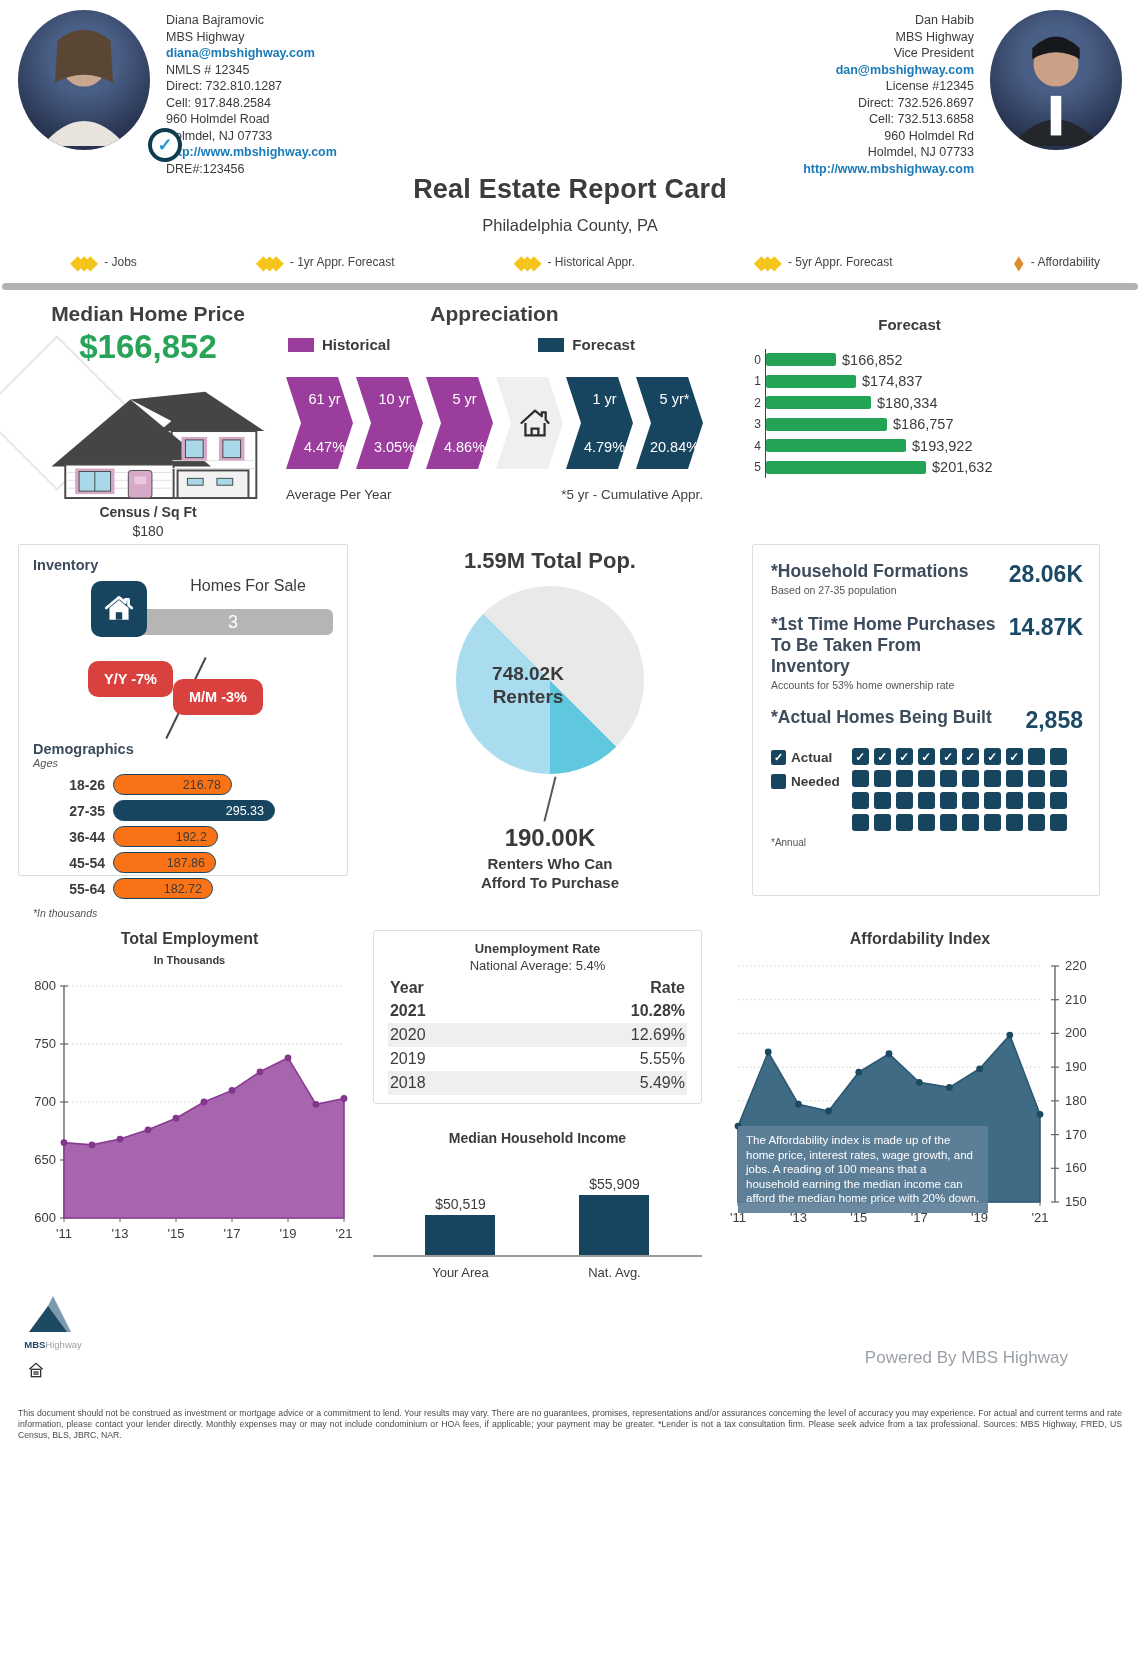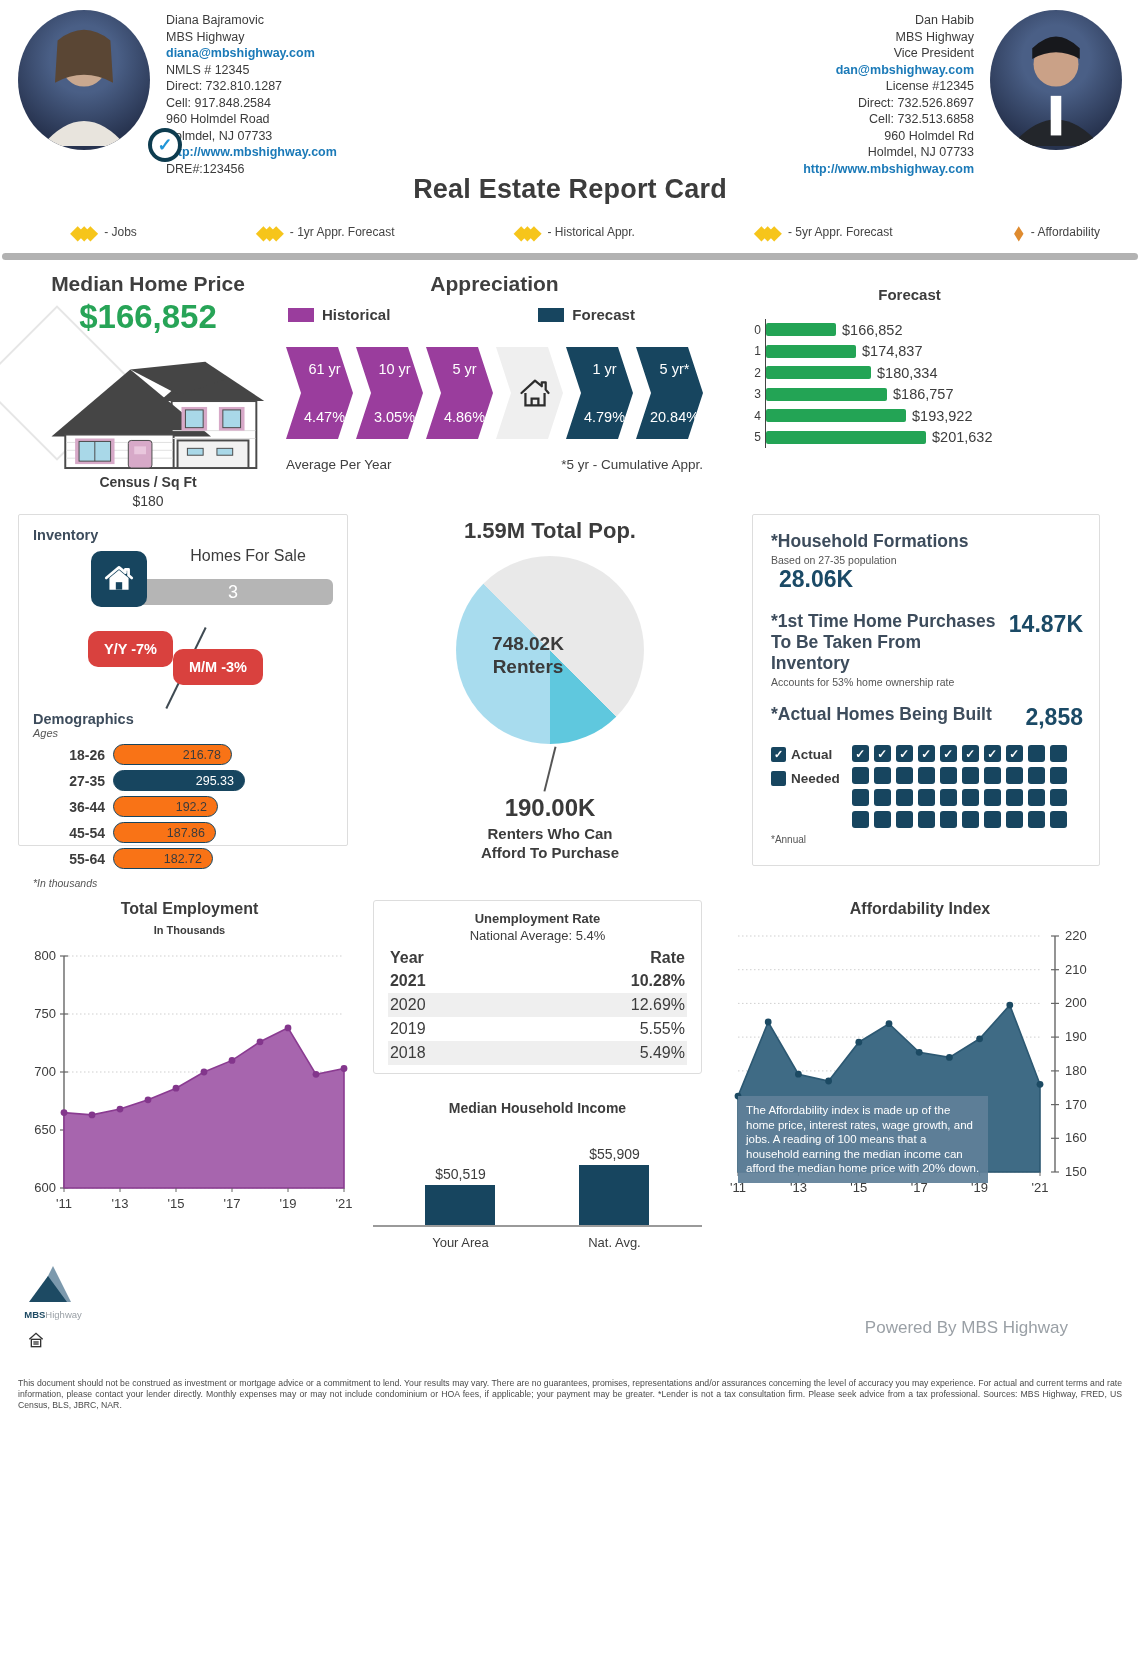--- a/index.html
+++ b/index.html
@@ -104,21 +104,21 @@
     color:#3b3b3b; line-height:23px; }
   #callout-line { width:1.5px; height:46px; background:#555; margin:2px auto 0 auto;
     transform:rotate(14deg); }
   #afford-value { font-size:24px; font-weight:bold; color:#3a3a3a; margin-top:2px; }
   #afford-label { font-size:15px; font-weight:bold; color:#3c3c3c; line-height:19px; margin-top:2px; }
   #formations-card { width:348px; height:352px; padding:16px 16px 10px 18px; }
   .form-row { display:flex; justify-content:space-between; }
   .form-title { font-size:17.5px; font-weight:bold; color:#3d4c5c; line-height:21px; }
   .form-sub { font-size:10.5px; color:#555; margin-top:2px; }
   .form-value { font-size:23px; font-weight:bold; color:#1b4a66; white-space:nowrap; margin-left:8px; }
-  .fr1 { margin-bottom:18px;flex-direction:column; } .fr2 { margin-bottom:16px; } .fr3 { margin-bottom:14px; }
+  .fr1 { margin-bottom:18px; } .fr2 { margin-bottom:16px; } .fr3 { margin-bottom:14px; }
   #grid-zone { display:flex; gap:12px; }
   #grid-legend { font-size:13.5px; color:#3c3c3c; padding-top:2px; }
   .gleg { display:flex; align-items:center; gap:5px; margin-bottom:9px; font-weight:bold; }
   .mini-box { width:15px; height:15px; background:#17455f; border-radius:2px; color:#fff;
     font-size:11px; display:flex; align-items:center; justify-content:center; }
   #check-grid { display:grid; grid-template-columns:repeat(10, 17px); grid-auto-rows:17px; gap:5px; }
   .gcell { background:#17455f; border-radius:3px; color:#fff; font-size:12px; font-weight:bold;
     display:flex; align-items:center; justify-content:center; }
   #annual-note { font-size:10px; color:#555; margin-top:6px; }
   
@@ -209,20 +209,21 @@
         <path d="M16 100 Q50 60 84 100 Z" fill="#23262b"></path>
         <path d="M32 26 Q50 8 68 26 L68 34 Q50 24 32 34 Z" fill="#17181c"></path>
         <rect x="46" y="62" width="8" height="30" fill="#fff"></rect>
       </svg>
     </div>
   </div>
 </div>
 
 <div id="title-area">
   <div id="page-title">Real Estate Report Card</div>
+  <div id="page-subtitle">Philadelphia County, PA</div>
 </div>
 
 <div id="legend-row">
     <div class="legend-item">
       <span class="tri-diamond">◆◆◆</span>
       <span>- Jobs</span>
     </div>
     <div class="legend-item">
       <span class="tri-diamond">◆◆◆</span>
       <span>- 1yr Appr. Forecast</span>
@@ -401,21 +402,21 @@
     </div>
     <div class="card-label" id="demo-heading">Demographics</div>
     <div id="demo-sub">Ages</div>
     <div id="demo-rows">
         <div class="demo-row">
           <span class="demo-label">18-26</span>
           <div class="pill" style="width: 119px;">216.78</div>
         </div>
         <div class="demo-row">
           <span class="demo-label">27-35</span>
-          <div class="pill filled" style="width: 132px;">295.33</div>
+          <div class="pill filled" style="width: 162px;">295.33</div>
         </div>
         <div class="demo-row">
           <span class="demo-label">36-44</span>
           <div class="pill" style="width: 105px;">192.2</div>
         </div>
         <div class="demo-row">
           <span class="demo-label">45-54</span>
           <div class="pill" style="width: 103px;">187.86</div>
         </div>
         <div class="demo-row">

